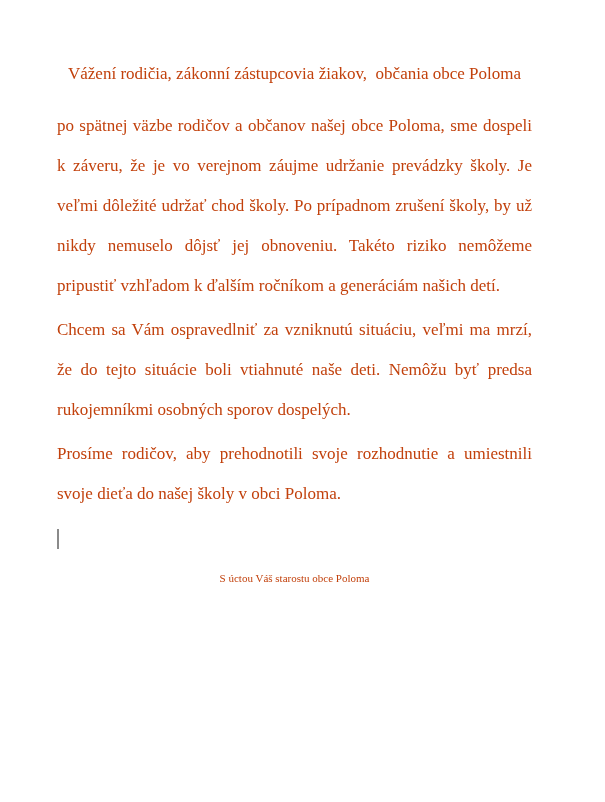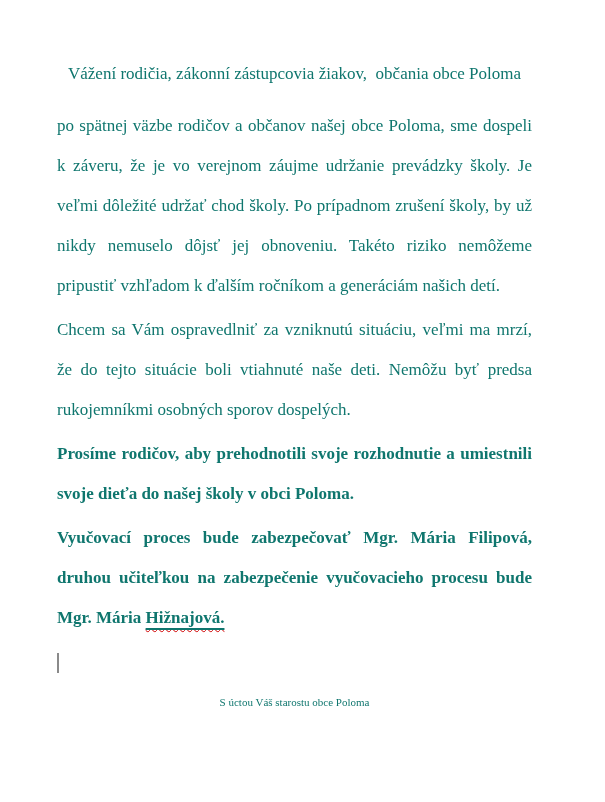--- a/index.html
+++ b/index.html
@@ -11,39 +11,39 @@
     width: 605px;
     height: 802px;
     overflow: hidden;
   }
   .page {
     box-sizing: border-box;
     width: 605px;
     height: 802px;
     padding: 58px 73px 0 57px;
     background: #ffffff;
-    color: #0f766e;
+    color: #c2410c;
     font-family: "Liberation Serif", "DejaVu Serif", serif;
     font-size: 17px;
   }
   .title {
     margin: 0 0 16px 0;
     font-size: 17px;
     font-weight: 400;
     line-height: 31.5px;
     text-align: center;
     white-space: pre-wrap;
   }
   .para {
     margin: 0 0 4px 0;
     line-height: 40px;
     text-align: justify;
   }
   .para.bold {
-    font-weight: 700;
+    font-weight: 400;
   }
   .underlined {
     text-decoration: underline;
     text-decoration-thickness: 1.5px;
   }
   .spell-error {
     text-decoration: underline wavy #d00000;
     text-decoration-thickness: 1px;
     text-underline-offset: 5px;
   }
@@ -68,21 +68,20 @@
   <h1 class="title">Vážení rodičia, zákonní zástupcovia žiakov,  občania obce Poloma</h1>
 
   <div>
 
     <p class="para regular">po spätnej väzbe rodičov a občanov našej obce Poloma, sme dospeli k záveru, že je vo verejnom záujme udržanie prevádzky školy. Je veľmi dôležité udržať chod školy. Po prípadnom zrušení školy, by už nikdy nemuselo dôjsť jej obnoveniu. Takéto riziko nemôžeme pripustiť vzhľadom k ďalším ročníkom a generáciám našich detí.</p>
 
     <p class="para regular">Chcem sa Vám ospravedlniť za vzniknutú situáciu, veľmi ma mrzí, že do tejto situácie boli vtiahnuté naše deti. Nemôžu byť predsa rukojemníkmi osobných sporov dospelých.</p>
 
     <p class="para bold">Prosíme rodičov, aby prehodnotili svoje rozhodnutie a umiestnili svoje dieťa do našej školy v obci Poloma.</p>
 
-    <p class="para bold"><span>Vyučovací proces bude zabezpečovať Mgr. Mária Filipová, druhou učiteľkou na zabezpečenie vyučovacieho procesu bude Mgr. Mária </span><span class="spell-error"><span class="underlined">Hižnajová.</span></span></p>
 
 
 
   </div>
 
   <div class="cursor"></div>
 
   <p class="signature">S úctou Váš starostu obce Poloma</p>
 
 </div>

